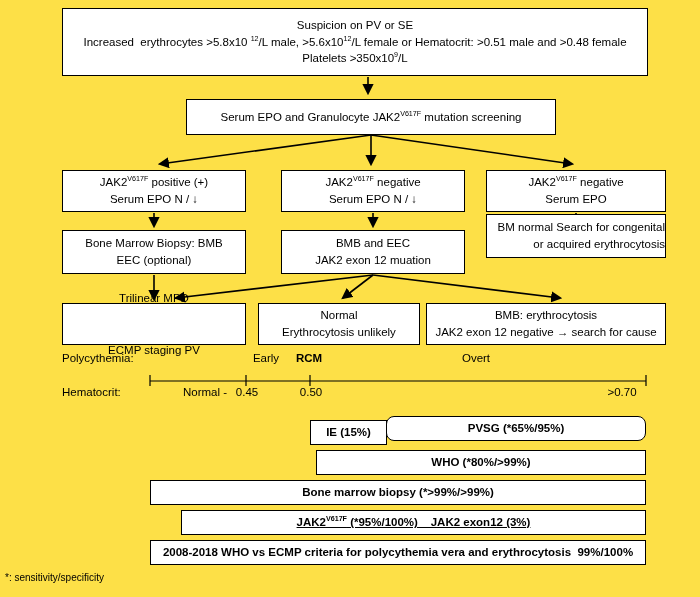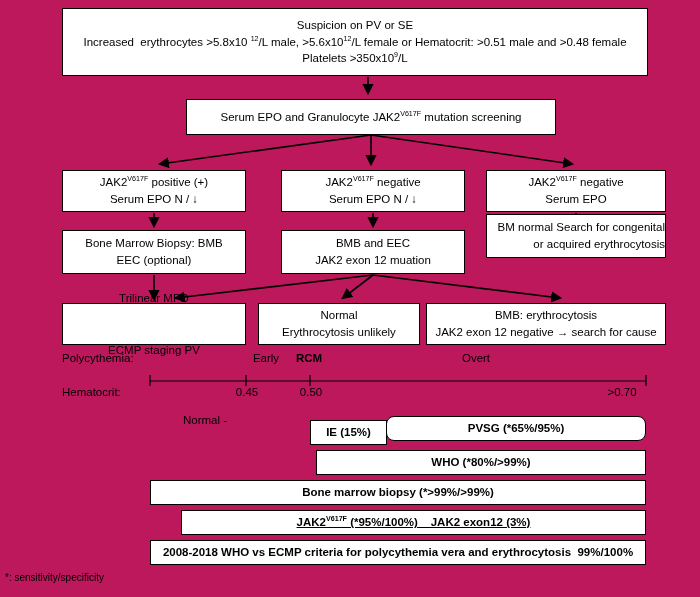--- a/index.html
+++ b/index.html
@@ -1,18 +1,18 @@
 <!DOCTYPE html>
 <html><head>
 <meta charset="utf-8">
 <style>
   * { margin:0; padding:0; box-sizing:border-box; }
   html,body { background:#fff; }
   body { font-family:"Liberation Sans","DejaVu Sans",sans-serif; color:#000; }
-  .canvas { position:relative; width:700px; height:597px; background:#be185d; overflow:hidden; }
+  .canvas { position:relative; width:700px; height:597px; background:#fde047; overflow:hidden; }
   .fbox {
     position:absolute; border:1px solid #000; background:#fff;
     display:flex; flex-direction:column; justify-content:center; align-items:center;
     text-align:center; font-size:11.5px; line-height:1.45;
   }
   .line { white-space:pre-wrap; }
   sup { font-size:0.62em; line-height:0; vertical-align:super; }
   .bar { font-weight:bold; font-size:11.5px; }
   .lbl { position:absolute; font-size:11.5px; white-space:nowrap; }
   .ctr { transform:translateX(-50%); }
@@ -105,21 +105,21 @@
     <div class="line">BMB: erythrocytosis</div>
     <div class="line">JAK2 exon 12 negative → search for cause</div>
   </div>
 
   <span class="lbl" style="left:62px; top:352px;">Polycythemia:</span>
   <span class="lbl ctr" style="left:266px; top:352px;">Early</span>
   <span class="lbl ctr bold" style="left:309px; top:352px;">RCM</span>
   <span class="lbl ctr" style="left:476px; top:352px;">Overt</span>
 
   <span class="lbl" style="left:62px; top:386px;">Hematocrit:</span>
-  <span class="lbl" style="left:183px; top:386px;margin-top:28px;">Normal -</span>
+  <span class="lbl" style="left:183px; top:386px;">Normal -</span>
   <span class="lbl ctr" style="left:247px; top:386px;">0.45</span>
   <span class="lbl ctr" style="left:311px; top:386px;">0.50</span>
   <span class="lbl ctr" style="left:622px; top:386px;">&gt;0.70</span>
 
   <div class="fbox bar" style="left:310px; top:420px; width:77px; height:25px;">
     <div class="line">IE (15%)</div>
   </div>
   <div class="fbox bar" style="left:386px; top:416px; width:260px; height:25px;border-radius:8px;">
     <div class="line">PVSG (*65%/95%)</div>
   </div>

